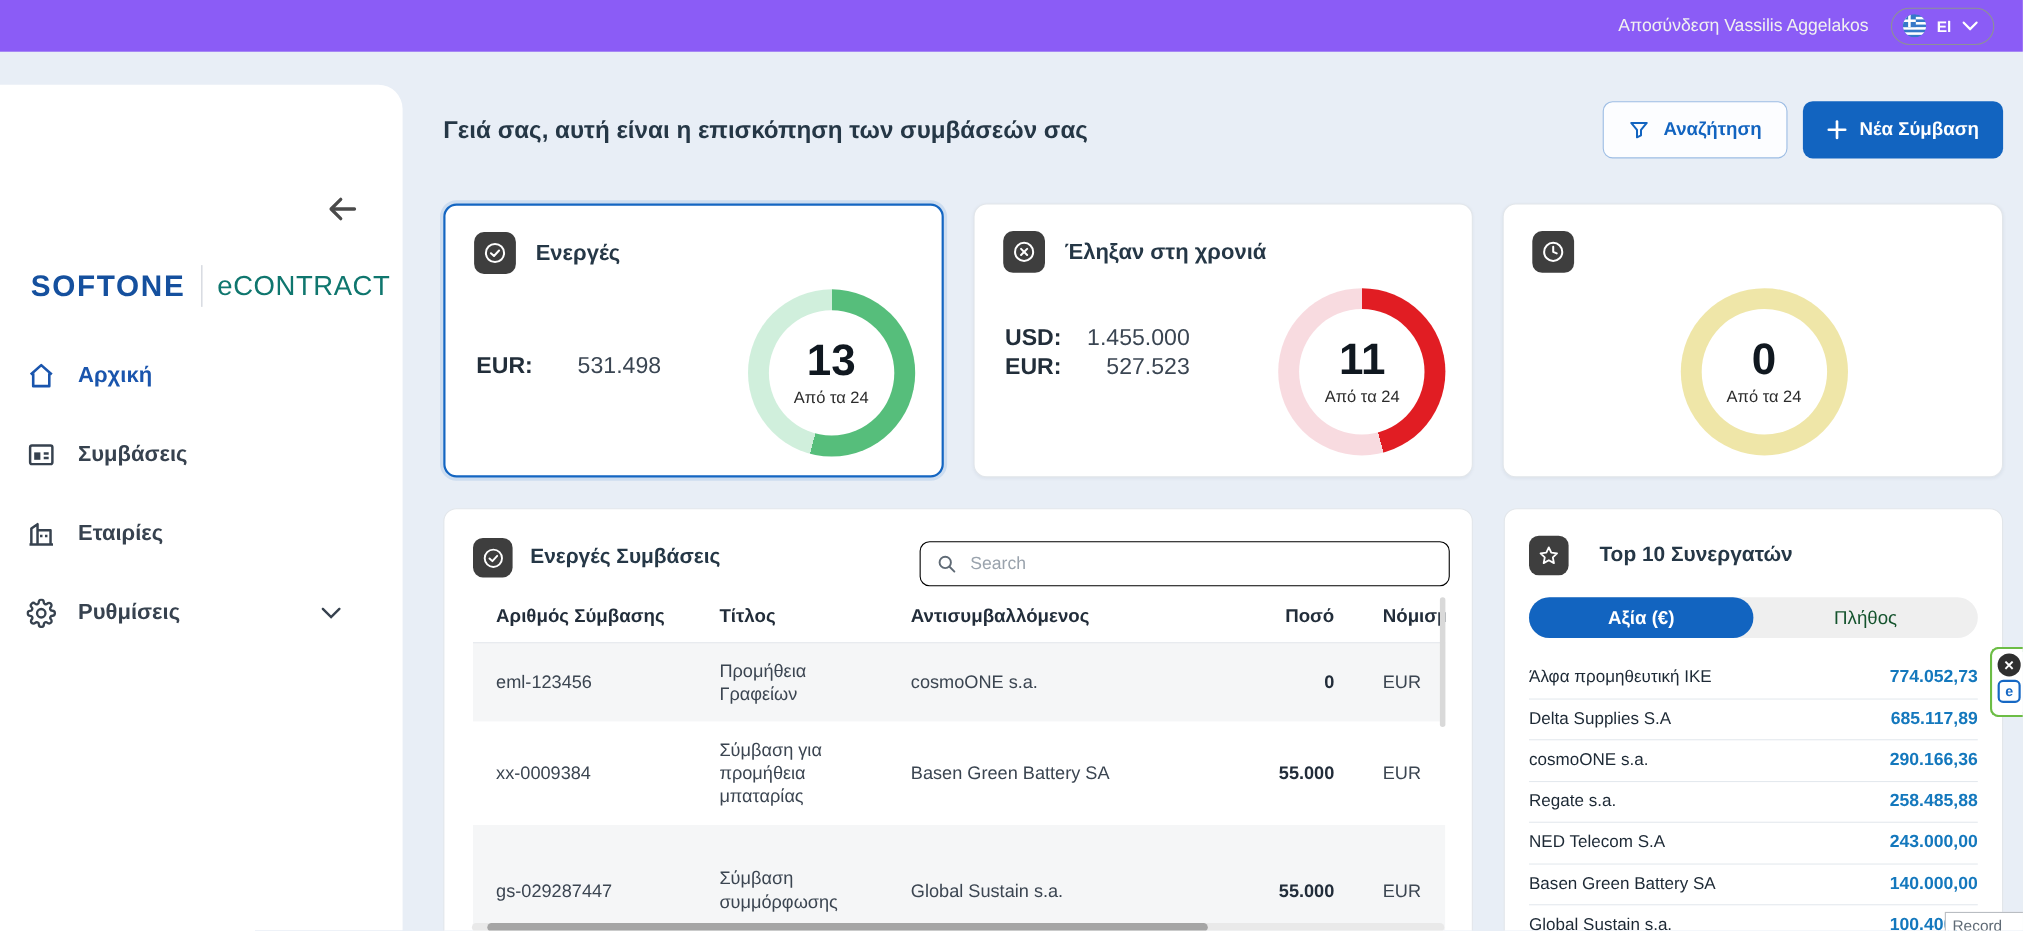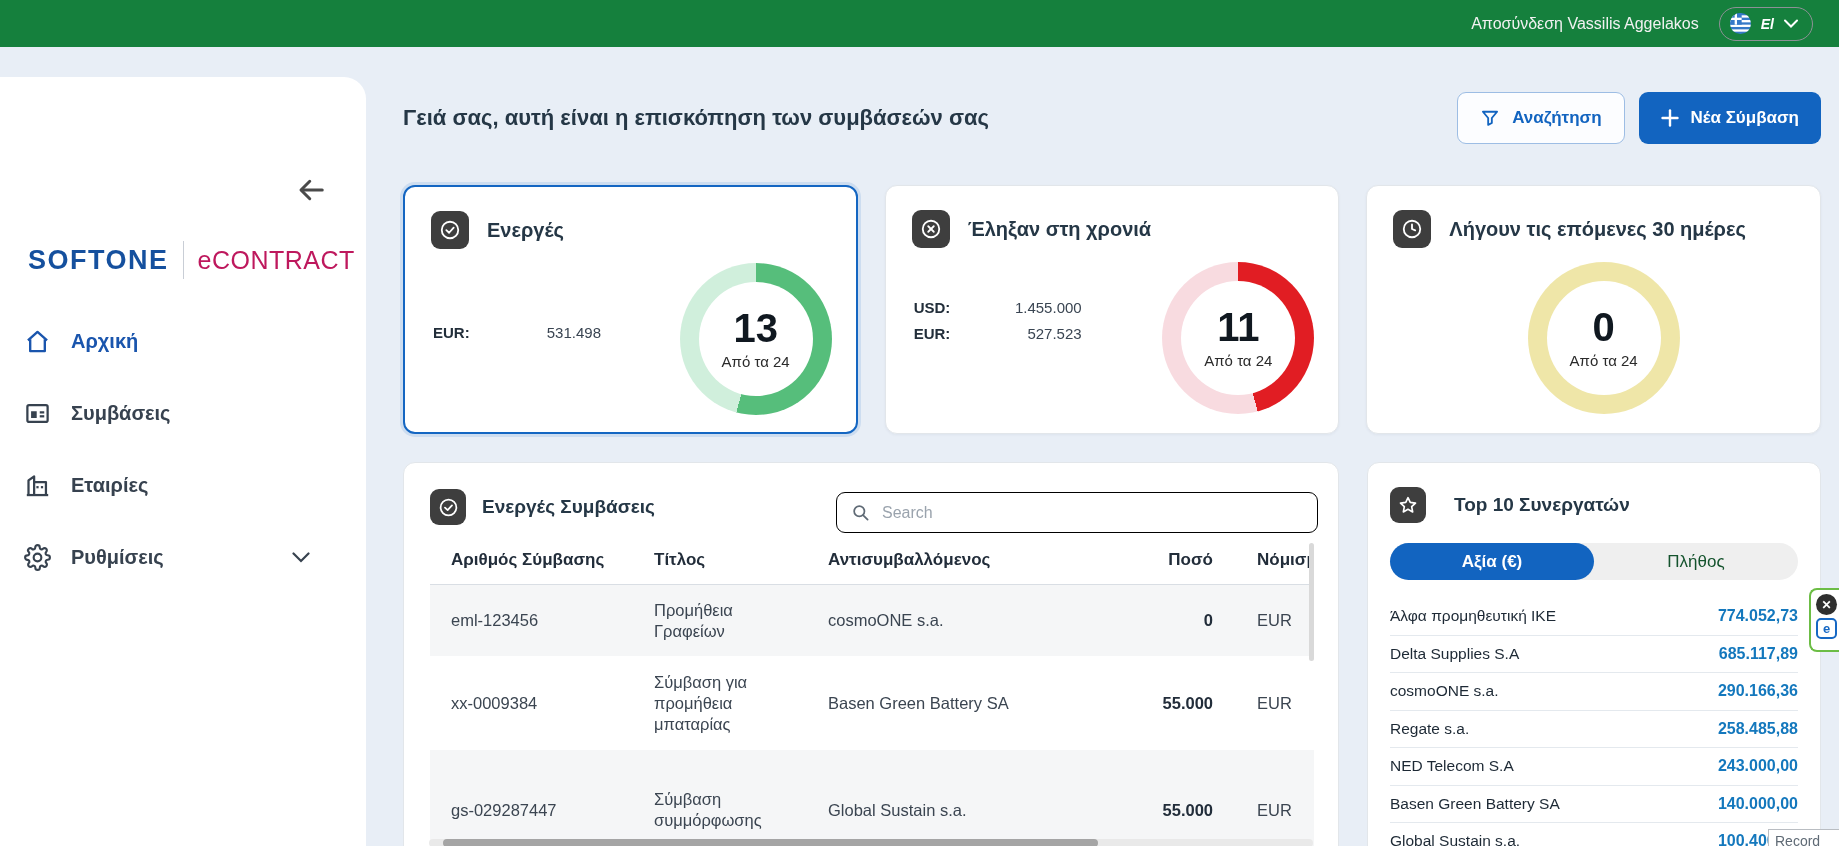--- a/index.html
+++ b/index.html
@@ -1,35 +1,35 @@
 <!DOCTYPE html>
 <html><head>
 <meta charset="utf-8">
 <style>
   * { margin:0; padding:0; box-sizing:border-box; }
   html,body { width:1839px; height:846px; overflow:hidden; }
   body { font-family:"Liberation Sans", sans-serif; background:#e8eef6; position:relative; }
 
   
-  .topbar { position:absolute; top:0; left:0; width:1839px; height:47px; background:#15803d;
+  .topbar { position:absolute; top:0; left:0; width:1839px; height:47px; background:#8b5cf6;
             display:flex; align-items:center; justify-content:flex-end; gap:20px; padding-right:26px; z-index:10; }
   .topbar-logout { color:#f1f1f1; font-size:16px; cursor:pointer; }
   .lang-pill { display:flex; align-items:center; gap:10px; border:1.5px solid #8d9196; border-radius:18px;
-               height:34px; padding:0 14px 0 10px; cursor:pointer;font-style:italic; }
+               height:34px; padding:0 14px 0 10px; cursor:pointer; }
   .lang-label { color:#fff; font-size:14px; font-weight:600; }
   .lang-chevron svg, .nav-chevron svg { display:block; }
 
   
   .sidebar { position:absolute; top:77px; left:0; width:366px; height:769px; background:#ffffff;
              border-radius:0 22px 0 0; z-index:5; }
   .collapse-arrow { position:absolute; top:98px; left:296px; width:32px; height:32px; cursor:pointer; color:#4a4a4a; }
   .logo-row { position:absolute; top:160px; left:28px; display:flex; align-items:center; height:46px; }
   .logo-primary { font-size:27px; font-weight:800; letter-spacing:1.5px; color:#15509e; }
   .logo-divider { width:1px; height:38px; background:#c9ced6; margin:0 14px; }
-  .logo-secondary { font-size:25px; font-weight:400; color:#be185d; letter-spacing:0.5px; }
+  .logo-secondary { font-size:25px; font-weight:400; color:#0f766e; letter-spacing:0.5px; }
   .nav { position:absolute; top:240px; left:0; width:100%; }
   .nav-item { display:flex; align-items:center; gap:20px; height:48px; margin-bottom:24px;
               padding-left:24px; padding-right:48px; cursor:pointer; color:#37424f; position:relative; }
   .nav-item .nav-label { font-size:20px; font-weight:600; }
   .nav-item.active { color:#1a55ad; }
   .nav-item.active .nav-label { font-weight:700; }
   .nav-icon { width:27px; height:27px; flex:0 0 auto; }
   .nav-chevron { position:absolute; right:56px; color:#37424f; }
 
   
@@ -55,21 +55,21 @@
              display:grid; place-items:center; flex:0 0 auto; color:#fff; }
   .card-title { font-size:20px; font-weight:700; color:#253746; }
   .donut { position:absolute; top:76px; right:24px; width:152px; height:152px; border-radius:50%; }
   .donut.centered { right:auto; left:50%; margin-left:-66px; }
   .donut::after { content:""; position:absolute; inset:19px; background:#fff; border-radius:50%; }
   .donut-center { position:absolute; inset:0; display:flex; flex-direction:column; align-items:center;
                   justify-content:center; z-index:2; }
   .donut-count { font-size:40px; line-height:1; font-weight:800; color:#101820; }
   .donut-of { font-size:15px; color:#2b2b2b; margin-top:5px; }
   .card-values { position:absolute; left:28px; bottom:86px; }
-  .value-row { display:flex; font-size:15px; line-height:26px; color:#3a4552; }
+  .value-row { display:flex; font-size:21px; line-height:26px; color:#3a4552; }
   .value-label { font-weight:700; color:#222e3a; width:56px; }
   .value-amount { width:112px; text-align:right; }
 
   
   .table-card { position:absolute; left:403px; top:462px; width:936px; height:420px;
                 background:#fff; border:1px solid #e2e6ea; border-radius:12px; overflow:hidden; }
   .tc-head { display:flex; align-items:center; gap:16px; padding:26px 26px 18px; }
   .tc-title { font-size:19px; font-weight:700; color:#253746; }
   .search-box { position:absolute; top:29px; left:432px; width:482px; height:41px;
                 border:1px solid #000000; border-radius:9px; background:#fff;
@@ -296,21 +296,20 @@
   </div>
 
   <div class="stat-card">
     <div class="card-head">
       <span class="icon-sq">
         <svg width="22" height="22" viewBox="0 0 24 24" fill="none" stroke="#fff" stroke-width="2" stroke-linecap="round" stroke-linejoin="round">
           <circle cx="12" cy="12" r="9"></circle>
             <polyline points="12,7 12,12 15.5,13.5"></polyline>
         </svg>
       </span>
-      <span class="card-title">Λήγουν τις επόμενες 30 ημέρες</span>
     </div>
     <div class="donut centered" style="background: conic-gradient(rgb(239, 230, 168) 0deg, rgb(239, 230, 168) 0%, rgb(239, 230, 168) 0%, rgb(239, 230, 168) 100%);">
       <div class="donut-center">
         <span class="donut-count">0</span>
         <span class="donut-of">Από τα 24</span>
       </div>
     </div>
   </div>
 </div>
 

